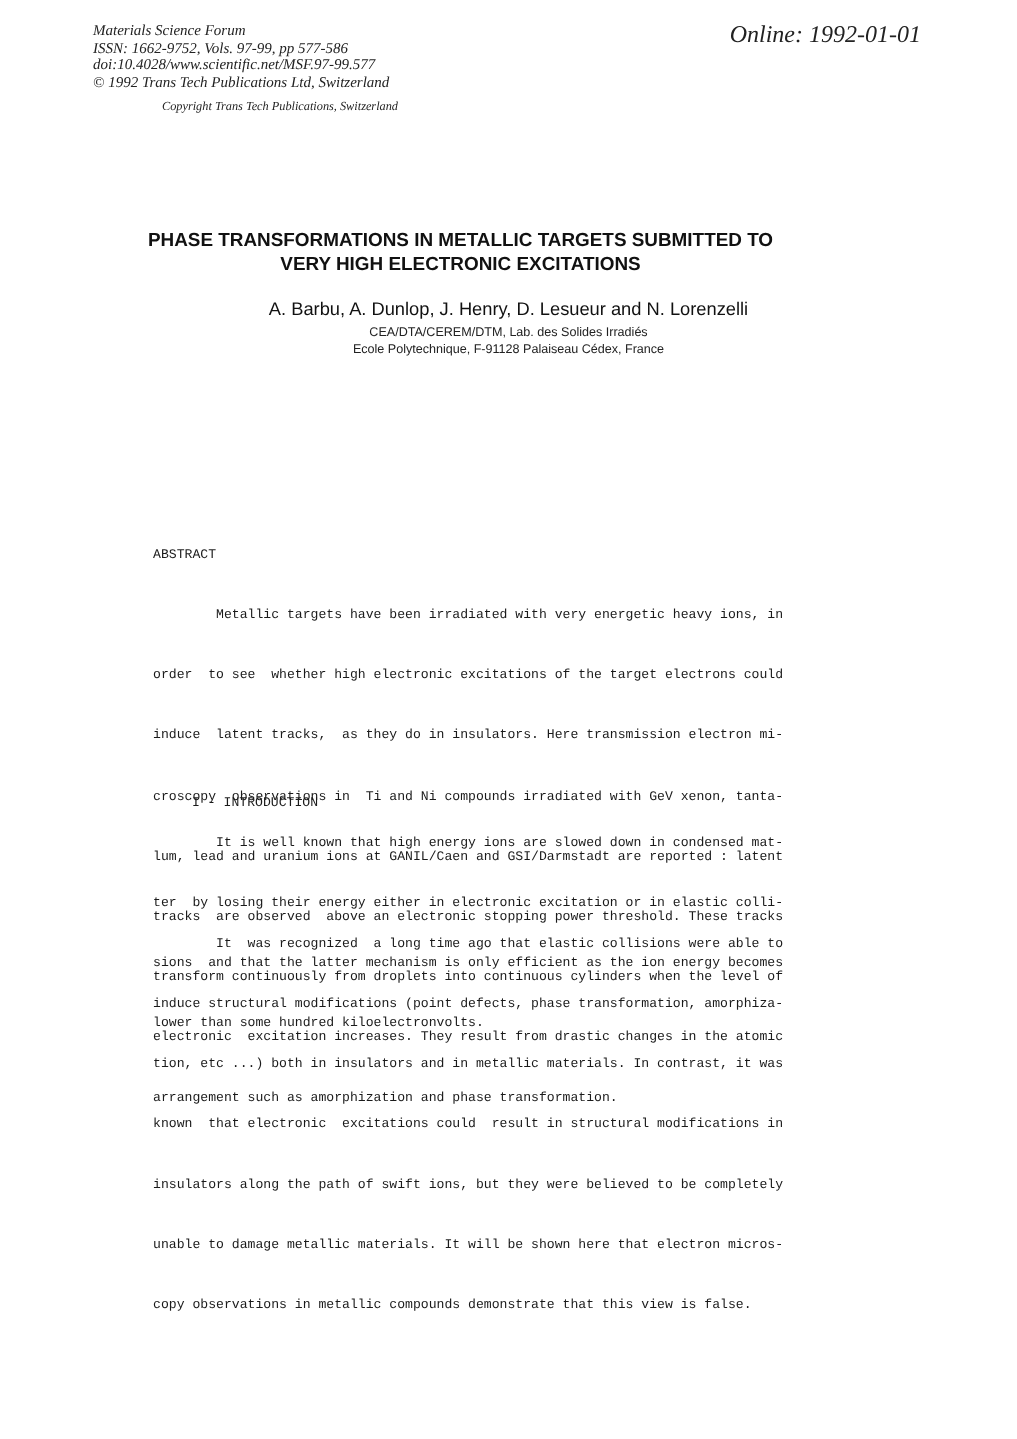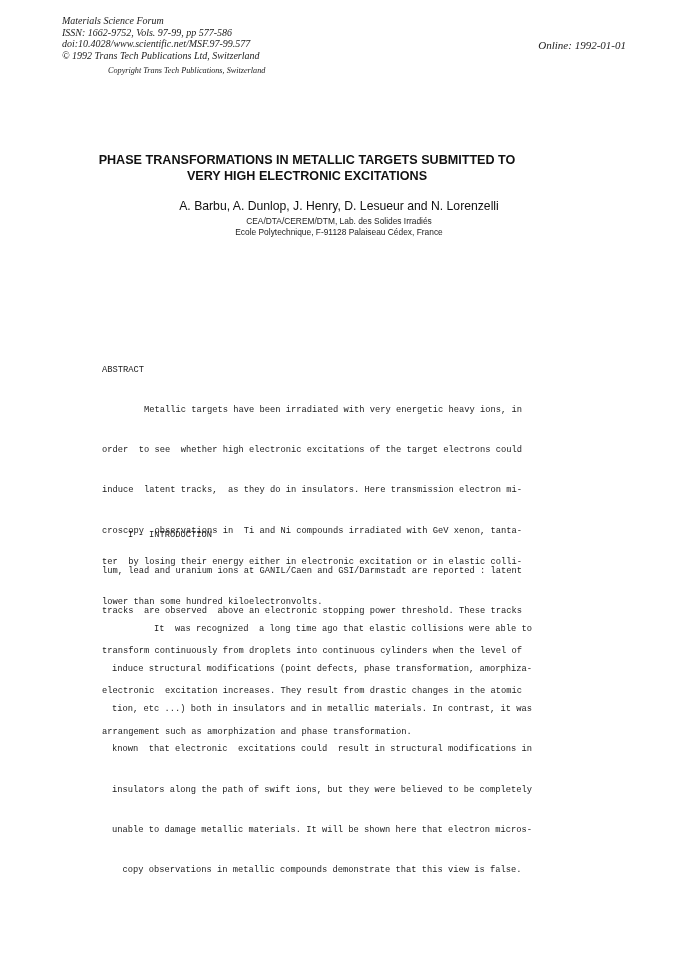--- a/index.html
+++ b/index.html
@@ -1,19 +1,19 @@
 <!DOCTYPE html>
 <html><head>
 <meta charset="utf-8">
 <style>
   html, body { margin: 0; padding: 0; background: #ffffff; }
   body { width: 678px; height: 959px; position: relative; overflow: hidden; color: #111; }
   .hdr { position: absolute; left: 62px; top: 15px; font-family: "Liberation Serif", serif; font-style: italic; font-size: 10px; line-height: 11.6px; color: #222; }
   .hdr div { white-space: nowrap; }
-  .online { position: absolute; right: 52px; top: 15px; font-family: "Liberation Serif", serif; font-style: italic; font-size: 11px; color: #222; white-space: nowrap; margin-top: 24px; }
+  .online { position: absolute; right: 64px; top: 15px; font-family: "Liberation Serif", serif; font-style: italic; font-size: 16px; color: #222; white-space: nowrap; }
   .copyright { position: absolute; left: 108px; top: 66px; font-family: "Liberation Serif", serif; font-style: italic; font-size: 8.2px; color: #222; white-space: nowrap; }
   .title { position: absolute; left: 0; width: 614px; top: 153px; text-align: center; font-family: "Liberation Sans", sans-serif; font-weight: bold; font-size: 12.6px; line-height: 15.5px; color: #111; }
   .authors { position: absolute; left: 0; width: 678px; top: 199px; text-align: center; font-family: "Liberation Sans", sans-serif; font-size: 12.2px; color: #111; }
   .affil { position: absolute; left: 0; width: 678px; top: 216px; text-align: center; font-family: "Liberation Sans", sans-serif; font-size: 8.4px; line-height: 11px; color: #222; }
   .mono { font-family: "Liberation Mono", "DejaVu Sans Mono", monospace; font-size: 8.75px; line-height: 13.4px; color: #1a1a1a; white-space: pre; }
   .block { position: absolute; left: 102px; width: 440px; }
   .heading { font-weight: normal; }
   .line { display: block; height: 13.4px; }
 </style>
 </head>
@@ -49,25 +49,27 @@
   <span class="line">transform continuously from droplets into continuous cylinders when the level of</span>
   <span class="line">electronic  excitation increases. They result from drastic changes in the atomic</span>
   <span class="line">arrangement such as amorphization and phase transformation.</span>
 </div>
 
 <div class="block mono" style="top:502px;margin-left:26px;">
   <span class="line heading">I - INTRODUCTION</span>
 </div>
 
 <div class="block mono" style="top:529px;">
+  <span class="line">        It is well known that high energy ions are slowed down in condensed mat-</span>
   <span class="line">ter  by losing their energy either in electronic excitation or in elastic colli-</span>
+  <span class="line">sions  and that the latter mechanism is only efficient as the ion energy becomes</span>
   <span class="line">lower than some hundred kiloelectronvolts.</span>
 </div>
 
-<div class="block mono" style="top:596px;text-align:center;">
+<div class="block mono" style="top:596px;">
   <span class="line">        It  was recognized  a long time ago that elastic collisions were able to</span>
   <span class="line">induce structural modifications (point defects, phase transformation, amorphiza-</span>
   <span class="line">tion, etc ...) both in insulators and in metallic materials. In contrast, it was</span>
   <span class="line">known  that electronic  excitations could  result in structural modifications in</span>
   <span class="line">insulators along the path of swift ions, but they were believed to be completely</span>
   <span class="line">unable to damage metallic materials. It will be shown here that electron micros-</span>
   <span class="line">copy observations in metallic compounds demonstrate that this view is false.</span>
 </div>
 
 </body></html>

